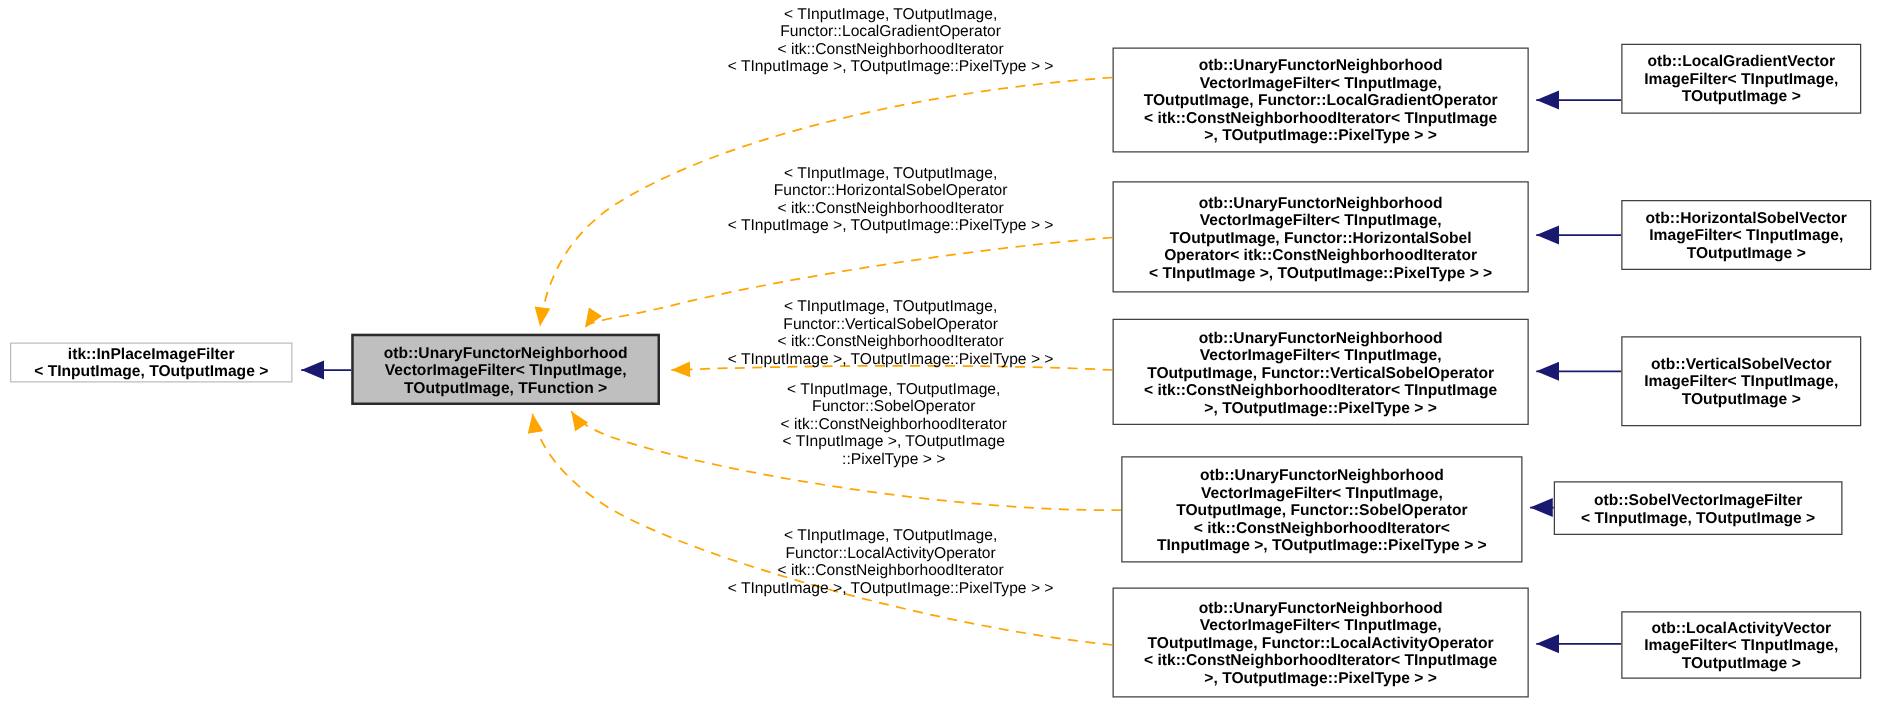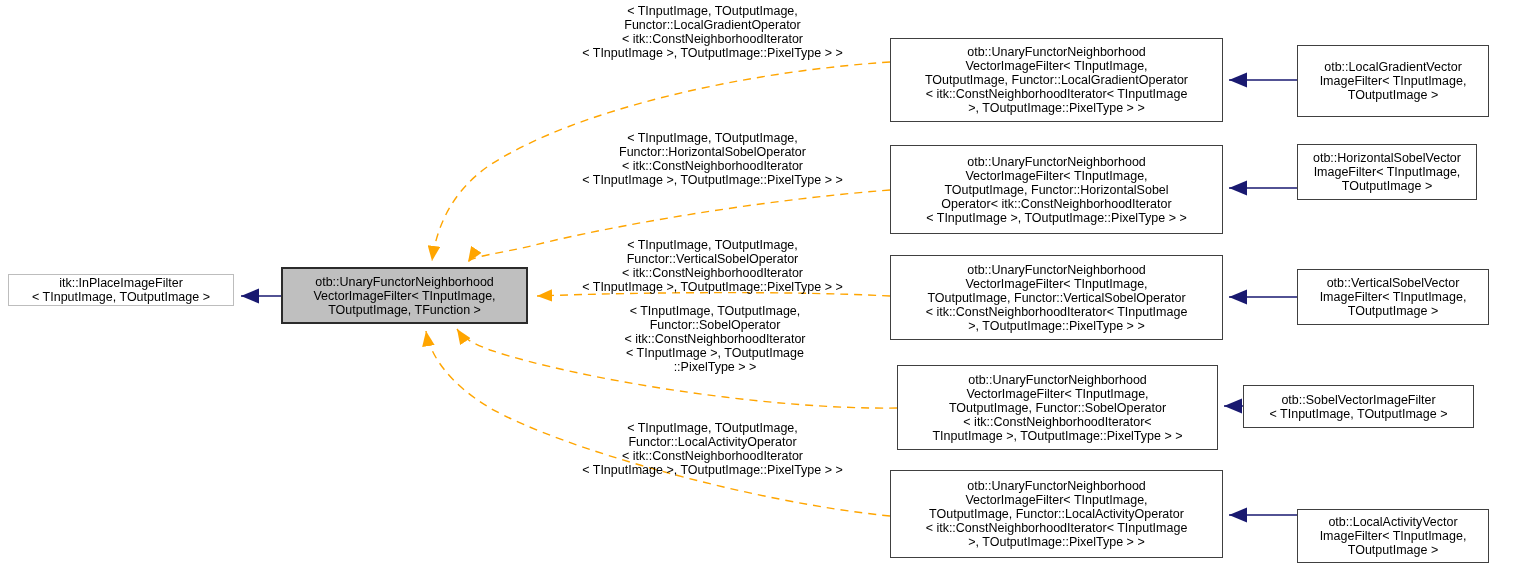--- a/index.html
+++ b/index.html
@@ -11,21 +11,21 @@
   .edges{position:absolute;left:0;top:0;width:1513px;height:564px;}
   .edge-inherit{stroke:var(--inheritance-arrow,#191970);stroke-width:1.4;fill:none;}
   .edge-template{stroke:var(--template-instance-arrow,#FFA500);stroke-width:1.4;fill:none;stroke-dasharray:8 6;}
   .head-inherit{fill:var(--inheritance-arrow,#191970);}
   .head-template{fill:var(--template-instance-arrow,#FFA500);}
   .node{
     position:absolute;display:flex;align-items:center;justify-content:center;
     background:var(--node-fill,#ffffff);border:1px solid var(--node-border,#404040);
     box-sizing:border-box;text-align:center;
   }
-  .node .txt{white-space:pre-line;}
+  .node .txt{white-space:pre-line;font-weight:bold;}
   .node.main{background:var(--main-node-fill,#BFBFBF);border:2px solid #2b2b2b;}
   .node.external{border:1px solid var(--external-node-border,#BDBDBD);}
   .edge-label{
     position:absolute;display:flex;align-items:flex-start;justify-content:center;
     text-align:center;box-sizing:border-box;
   }
   .edge-label .txt{white-space:pre-line;text-align:center;}
 </style>
 </head>
 <body>
@@ -96,40 +96,40 @@
 TInputImage &gt;, TOutputImage::PixelType &gt; &gt;</span>
   </div>
   <div class="node" style="left:890px;top:470px;width:333px;height:88px">
     <span class="txt">otb::UnaryFunctorNeighborhood
 VectorImageFilter&lt; TInputImage,
 TOutputImage, Functor::LocalActivityOperator
 &lt; itk::ConstNeighborhoodIterator&lt; TInputImage
 &gt;, TOutputImage::PixelType &gt; &gt;</span>
   </div>
 
-  <div class="node" style="left:1297px;top:45px;width:192px;height:72px">
+  <div class="node" style="left:1297px;top:35px;width:192px;height:56px">
     <span class="txt">otb::LocalGradientVector
 ImageFilter&lt; TInputImage,
 TOutputImage &gt;</span>
   </div>
-  <div class="node" style="left:1297px;top:144px;width:180px;height:56px">
+  <div class="node" style="left:1297px;top:160px;width:200px;height:56px">
     <span class="txt">otb::HorizontalSobelVector
 ImageFilter&lt; TInputImage,
 TOutputImage &gt;</span>
   </div>
-  <div class="node" style="left:1297px;top:269px;width:192px;height:56px">
+  <div class="node" style="left:1297px;top:269px;width:192px;height:72px">
     <span class="txt">otb::VerticalSobelVector
 ImageFilter&lt; TInputImage,
 TOutputImage &gt;</span>
   </div>
   <div class="node" style="left:1243px;top:385px;width:231px;height:43px">
     <span class="txt">otb::SobelVectorImageFilter
 &lt; TInputImage, TOutputImage &gt;</span>
   </div>
-  <div class="node" style="left:1297px;top:509px;width:192px;height:54px">
+  <div class="node" style="left:1297px;top:489px;width:192px;height:54px">
     <span class="txt">otb::LocalActivityVector
 ImageFilter&lt; TInputImage,
 TOutputImage &gt;</span>
   </div>
 
   <div class="edge-label" style="left:545px;top:4px;width:335px;height:58px">
     <span class="txt">&lt; TInputImage, TOutputImage,
 Functor::LocalGradientOperator
 &lt; itk::ConstNeighborhoodIterator
 &lt; TInputImage &gt;, TOutputImage::PixelType &gt; &gt;</span>

